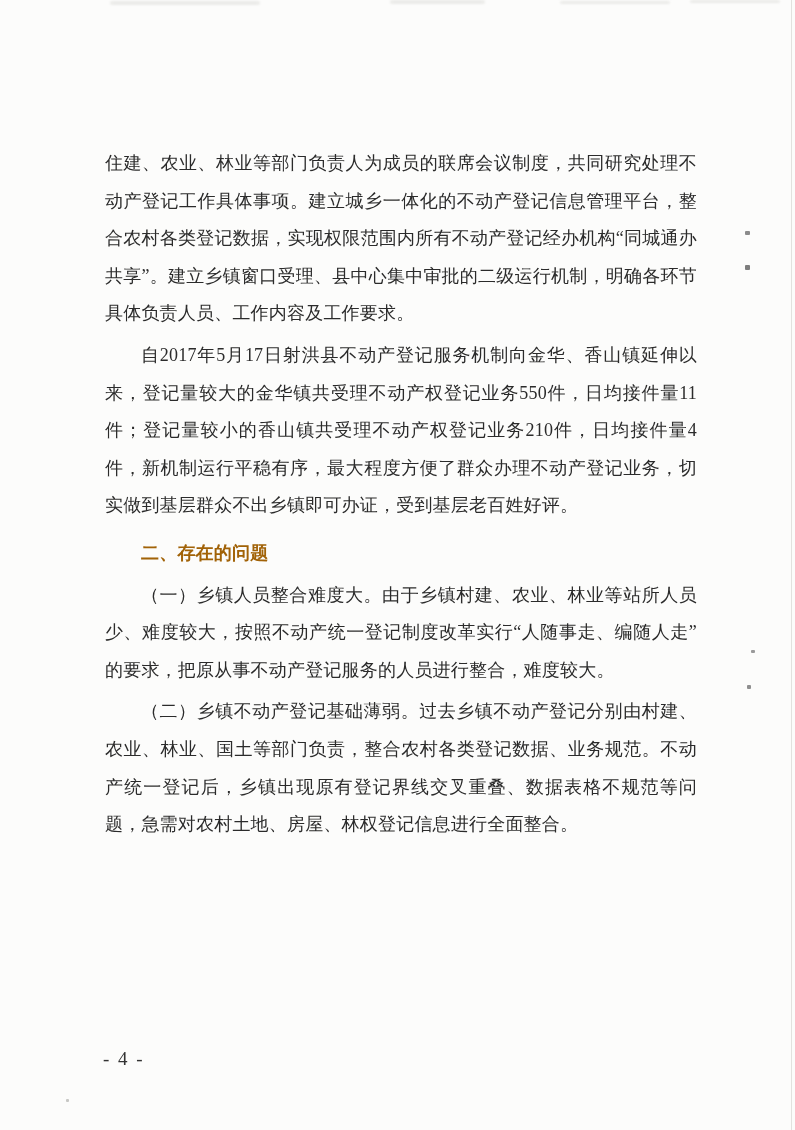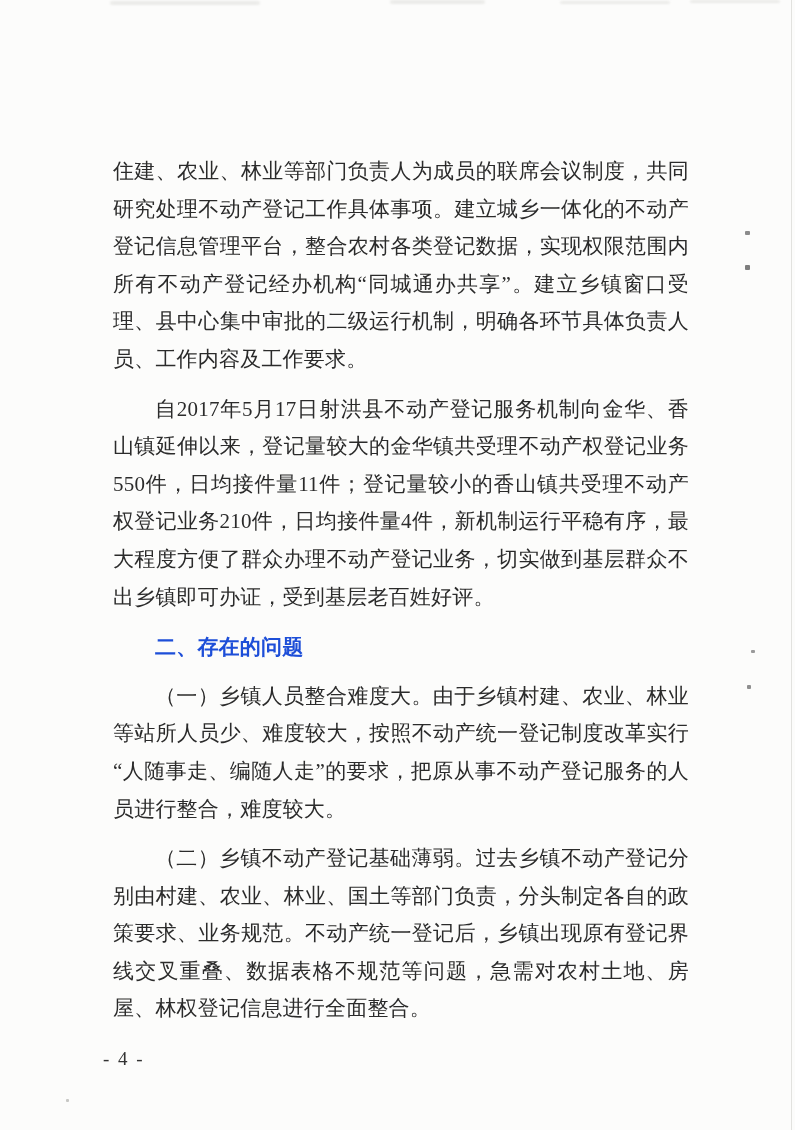--- a/index.html
+++ b/index.html
@@ -20,39 +20,39 @@
   }
   
   .content {
     position: absolute;
     left: 101px;
     top: 141px;
     width: 600px;
     color: #2b2b2b;
   }
   .content p, .content h2 {
-    margin: 12px;
+    margin: 4px;
     padding: 0;
-    font-size: 21px;
+    font-size: 18px;
     line-height: 37.6px;
     text-align: justify;
     text-justify: inter-character;
     text-align-last: left;
     font-weight: normal;
     letter-spacing: 0.2px;
     word-break: break-all;
   }
   .indent {
     text-indent: 2em;
     font-family: Liberation Serif, serif;
   }
   .heading {
     font-family: "Liberation Sans", "DejaVu Sans", sans-serif;
     font-weight: 700 !important;
-    color: #1d4ed8;
+    color: #a16207;
     margin-top: 10px !important;
   }
   .page-number {
     position: absolute;
     left: 103px;
     top: 1048px;
     font-size: 19px;
     letter-spacing: 2px;
     color: #333;
     font-family: "Liberation Serif", "DejaVu Serif", serif;
@@ -92,21 +92,21 @@
 </head>
 <body>
 
 <div class="page">
 
   <div class="content">
     <p class="body-para">住建、农业、林业等部门负责人为成员的联席会议制度，共同研究处理不动产登记工作具体事项。建立城乡一体化的不动产登记信息管理平台，整合农村各类登记数据，实现权限范围内所有不动产登记经办机构“同城通办共享”。建立乡镇窗口受理、县中心集中审批的二级运行机制，明确各环节具体负责人员、工作内容及工作要求。</p>
     <p class="body-para indent">自2017年5月17日射洪县不动产登记服务机制向金华、香山镇延伸以来，登记量较大的金华镇共受理不动产权登记业务550件，日均接件量11件；登记量较小的香山镇共受理不动产权登记业务210件，日均接件量4件，新机制运行平稳有序，最大程度方便了群众办理不动产登记业务，切实做到基层群众不出乡镇即可办证，受到基层老百姓好评。</p>
     <h2 class="heading indent">二、存在的问题</h2>
     <p class="body-para indent">（一）乡镇人员整合难度大。由于乡镇村建、农业、林业等站所人员少、难度较大，按照不动产统一登记制度改革实行“人随事走、编随人走”的要求，把原从事不动产登记服务的人员进行整合，难度较大。</p>
-    <p class="body-para indent">（二）乡镇不动产登记基础薄弱。过去乡镇不动产登记分别由村建、农业、林业、国土等部门负责，分头制定各自的政策要求、业务规范。不动产统一登记后，乡镇出现原有登记界线交叉重叠、数据表格不规范等问题，急需对农村土地、房屋、林权登记信息进行全面整合。</p>
+    <p class="body-para indent">（二）乡镇不动产登记基础薄弱。过去乡镇不动产登记分别由村建、农业、林业、国土等部门负责，整合农村各类登记数据、业务规范。不动产统一登记后，乡镇出现原有登记界线交叉重叠、数据表格不规范等问题，急需对农村土地、房屋、林权登记信息进行全面整合。</p>
   </div>
 
   <div class="page-number">- 4 -</div>
 
   <div class="edge-line"></div>
   <div class="top-smudge ts1"></div>
   <div class="top-smudge ts2"></div>
   <div class="top-smudge ts3"></div>
   <div class="top-smudge ts4"></div>
   <div class="speck sp1"></div>

